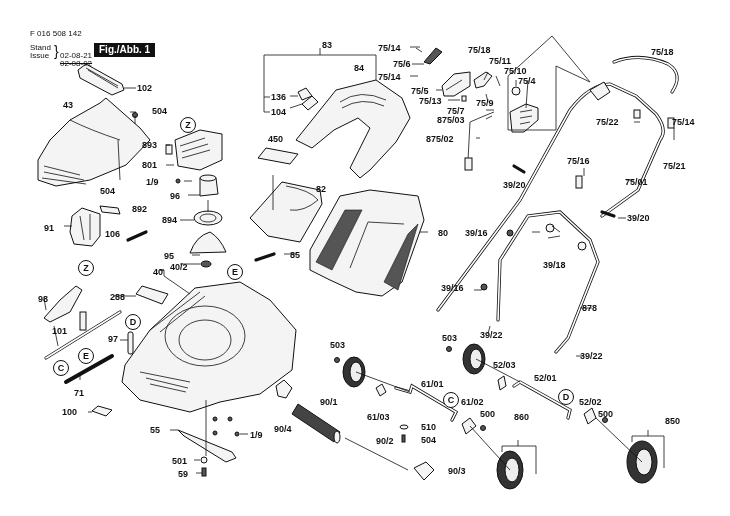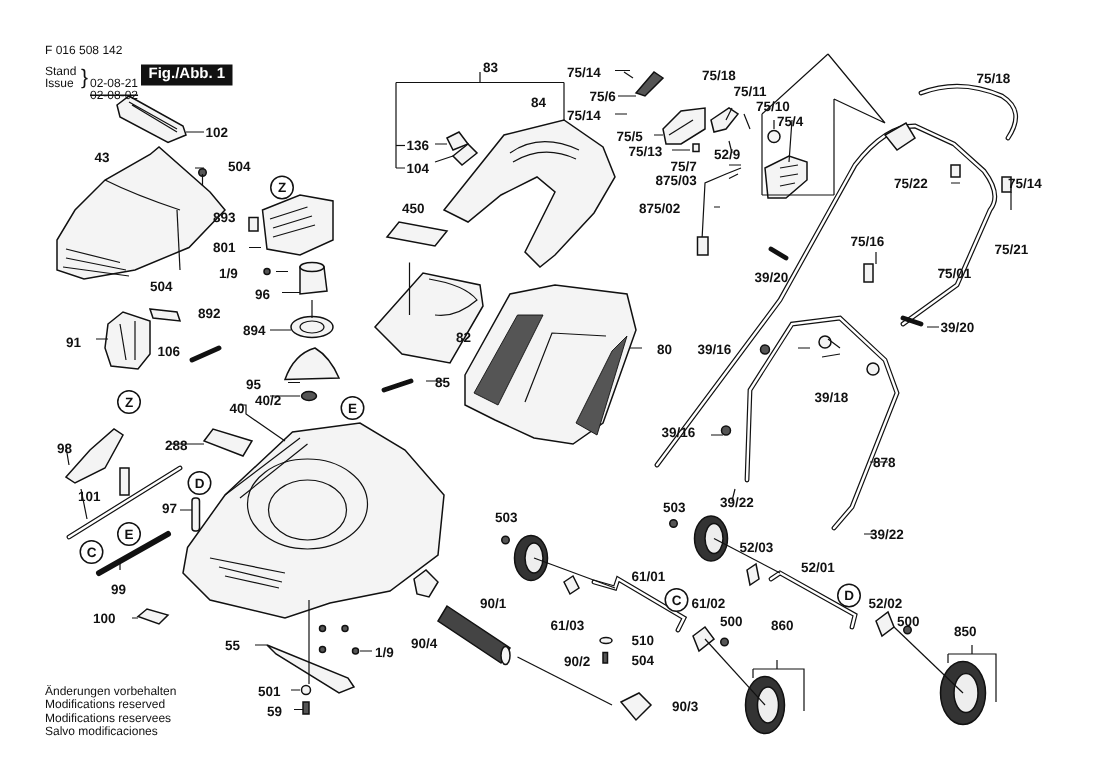--- a/index.html
+++ b/index.html
@@ -227,26 +227,20 @@
 </svg>
 
 <div class="hdr" style="left:30px;top:29px;">F 016 508 142</div>
 <div class="hdr" style="left:30px;top:43px;">Stand</div>
 <div class="hdr" style="left:30px;top:51px;">Issue</div>
 <div class="hdr" style="left:54px;top:43px;font-size:14px;line-height:17px;">}</div>
 <div class="hdr" style="left:60px;top:43px;text-decoration:line-through;margin-top:16px;">02-08-02</div>
 <div class="hdr" style="left:60px;top:51px;">02-08-21</div>
 <div class="fig">Fig./Abb. 1</div>
 
-<div class="note">
-  <div>Änderungen vorbehalten</div>
-  <div>Modifications reserved</div>
-  <div>Modifications reservees</div>
-  <div>Salvo modificaciones</div>
-</div>
 
 <div class="circ" style="left:180px;top:117px;">Z</div>
 <div class="circ" style="left:78px;top:260px;">Z</div>
 <div class="circ" style="left:227px;top:264px;">E</div>
 <div class="circ" style="left:78px;top:348px;">E</div>
 <div class="circ" style="left:125px;top:314px;">D</div>
 <div class="circ" style="left:558px;top:389px;">D</div>
 <div class="circ" style="left:53px;top:360px;">C</div>
 <div class="circ" style="left:443px;top:392px;">C</div>
 
@@ -262,46 +256,46 @@
 <div class="lbl" style="left:162px;top:215px;">894</div>
 <div class="lbl" style="left:44px;top:223px;">91</div>
 <div class="lbl" style="left:105px;top:229px;">106</div>
 <div class="lbl" style="left:164px;top:251px;">95</div>
 <div class="lbl" style="left:153px;top:267px;">40</div>
 <div class="lbl" style="left:170px;top:262px;">40/2</div>
 <div class="lbl" style="left:110px;top:292px;">288</div>
 <div class="lbl" style="left:38px;top:294px;">98</div>
 <div class="lbl" style="left:52px;top:326px;">101</div>
 <div class="lbl" style="left:108px;top:334px;">97</div>
-<div class="lbl" style="left:74px;top:388px;">99</div>
+<div class="lbl" style="left:74px;top:388px;">71</div>
 <div class="lbl" style="left:62px;top:407px;">100</div>
 <div class="lbl" style="left:150px;top:425px;">55</div>
 <div class="lbl" style="left:250px;top:430px;">1/9</div>
 <div class="lbl" style="left:172px;top:456px;">501</div>
 <div class="lbl" style="left:178px;top:469px;">59</div>
 
 <div class="lbl" style="left:322px;top:40px;">83</div>
 <div class="lbl" style="left:354px;top:63px;">84</div>
 <div class="lbl" style="left:271px;top:92px;">136</div>
 <div class="lbl" style="left:271px;top:107px;">104</div>
 <div class="lbl" style="left:268px;top:134px;">450</div>
-<div class="lbl" style="left:304px;top:184px;margin-top:36px;">82</div>
+<div class="lbl" style="left:316px;top:184px;">82</div>
 <div class="lbl" style="left:290px;top:250px;">85</div>
 <div class="lbl" style="left:438px;top:228px;">80</div>
 
 <div class="lbl" style="left:378px;top:43px;">75/14</div>
 <div class="lbl" style="left:393px;top:59px;">75/6</div>
 <div class="lbl" style="left:378px;top:72px;">75/14</div>
 <div class="lbl" style="left:411px;top:86px;">75/5</div>
 <div class="lbl" style="left:419px;top:96px;">75/13</div>
 <div class="lbl" style="left:468px;top:45px;">75/18</div>
 <div class="lbl" style="left:489px;top:56px;">75/11</div>
 <div class="lbl" style="left:504px;top:66px;">75/10</div>
 <div class="lbl" style="left:518px;top:76px;">75/4</div>
-<div class="lbl" style="left:476px;top:98px;">52/9</div>
+<div class="lbl" style="left:476px;top:98px;">75/9</div>
 <div class="lbl" style="left:447px;top:106px;">75/7</div>
 <div class="lbl" style="left:437px;top:115px;">875/03</div>
 <div class="lbl" style="left:426px;top:134px;">875/02</div>
 <div class="lbl" style="left:503px;top:180px;">39/20</div>
 
 <div class="lbl" style="left:651px;top:47px;">75/18</div>
 <div class="lbl" style="left:596px;top:117px;">75/22</div>
 <div class="lbl" style="left:672px;top:117px;">75/14</div>
 <div class="lbl" style="left:663px;top:161px;">75/21</div>
 <div class="lbl" style="left:567px;top:156px;">75/16</div>
@@ -324,15 +318,15 @@
 <div class="lbl" style="left:534px;top:373px;">52/01</div>
 <div class="lbl" style="left:579px;top:397px;">52/02</div>
 <div class="lbl" style="left:598px;top:409px;">500</div>
 <div class="lbl" style="left:320px;top:397px;">90/1</div>
 <div class="lbl" style="left:274px;top:424px;">90/4</div>
 <div class="lbl" style="left:421px;top:422px;">510</div>
 <div class="lbl" style="left:421px;top:435px;">504</div>
 <div class="lbl" style="left:376px;top:436px;">90/2</div>
 <div class="lbl" style="left:448px;top:466px;">90/3</div>
 <div class="lbl" style="left:514px;top:412px;">860</div>
-<div class="lbl" style="left:636px;top:416px;">850</div>
+<div class="lbl" style="left:665px;top:416px;">850</div>
 
 </div>
 
 </body></html>

